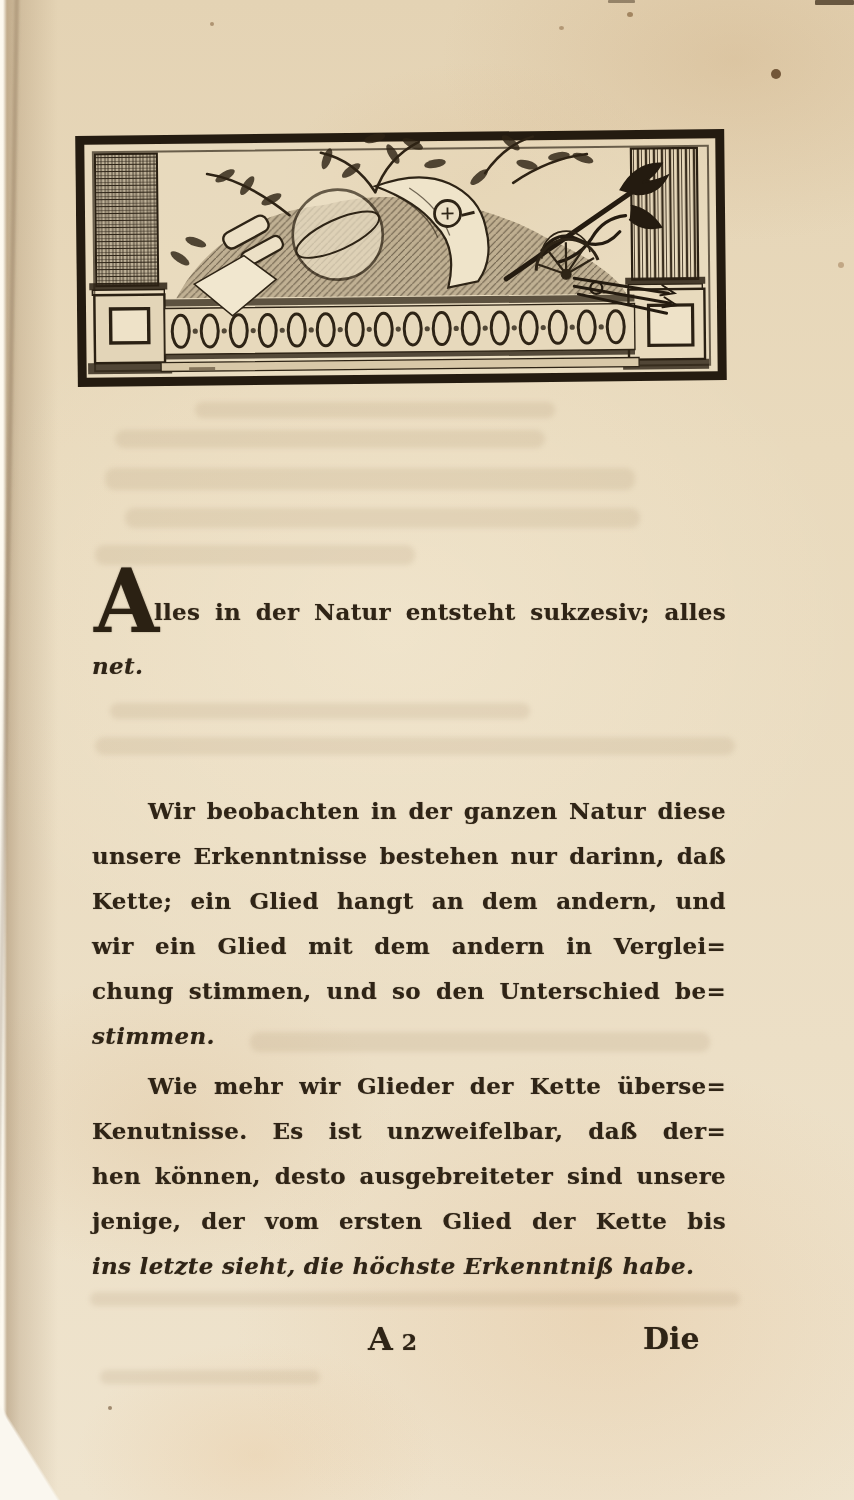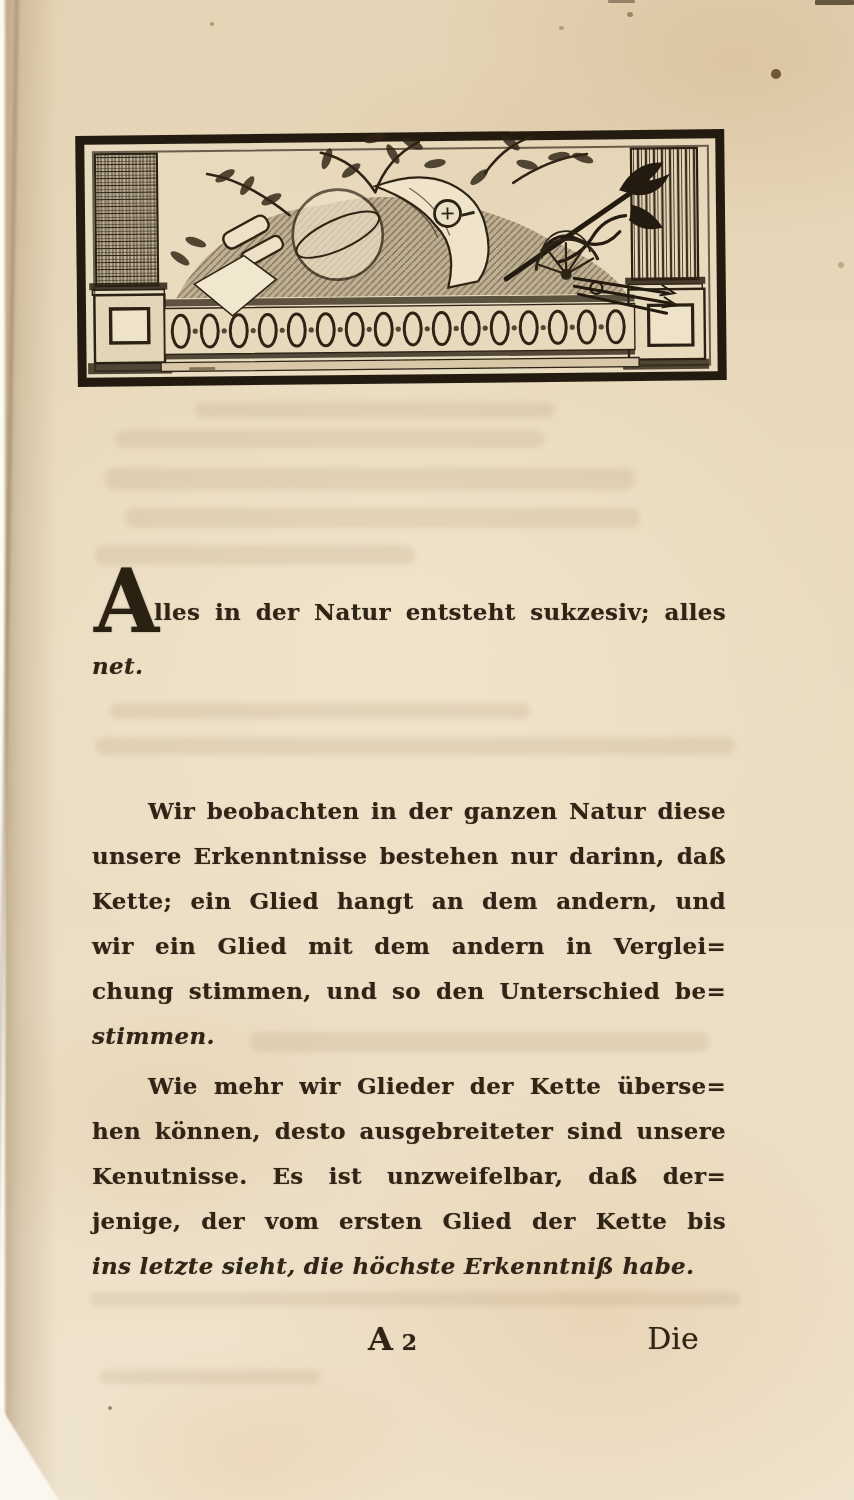--- a/index.html
+++ b/index.html
@@ -51,21 +51,21 @@
   .p3 .line{line-height:45px;}
   .indent{padding-left:56px;}
   .dropcap{position:absolute;left:94px;top:560px;font-size:84px;line-height:84px;
     font-weight:bold;color:#2b2113;text-shadow:0 0 1.5px rgba(43,33,19,.5);
     transform:scaleY(1.04);}
   .footer-sig{position:absolute;left:368px;top:1318px;line-height:42px;color:#2f2416;
     font-weight:bold;text-shadow:0 0 1px rgba(47,36,22,.45);}
   .footer-sig .sig-letter{font-size:32px;}
   .footer-sig .sig-number{font-size:22px;margin-left:9px;}
   .catchword{position:absolute;left:643px;top:1318px;width:60px;line-height:42px;
-    font-size:30px;font-weight:normal;color:#2f2416;text-align:center;
+    font-size:30px;font-weight:bold;color:#2f2416;text-align:left;
     text-shadow:0 0 1px rgba(47,36,22,.45);}
 </style>
 </head>
 <body>
 
 <div class="page">
 
   <div class="gutter"></div>
   <div class="crease"></div>
   <div class="corner-wedge"></div>
@@ -265,22 +265,22 @@
     <div class="line indent">Wir beobachten in der ganzen Natur diese</div>
     <div class="line">unsere Erkenntnisse bestehen nur darinn, daß</div>
     <div class="line">Kette; ein Glied hangt an dem andern, und</div>
     <div class="line">wir ein Glied mit dem andern in Verglei=</div>
     <div class="line">chung stimmen, und so den Unterschied be=</div>
     <div class="line nojust">stimmen.</div>
   </section>
 
   <section class="textblock p3">
     <div class="line indent">Wie mehr wir Glieder der Kette überse=</div>
+    <div class="line">Kenutnisse. Es ist unzweifelbar, daß der=</div>
     <div class="line">hen können, desto ausgebreiteter sind unsere</div>
-    <div class="line">Kenutnisse. Es ist unzweifelbar, daß der=</div>
     <div class="line">jenige, der vom ersten Glied der Kette bis</div>
     <div class="line nojust">ins letzte sieht, die höchste Erkenntniß habe.</div>
   </section>
 
   <div class="footer-sig">
     <span class="sig-letter">A</span><span class="sig-number">2</span>
   </div>
   <div class="catchword">Die</div>
 
 </div>

